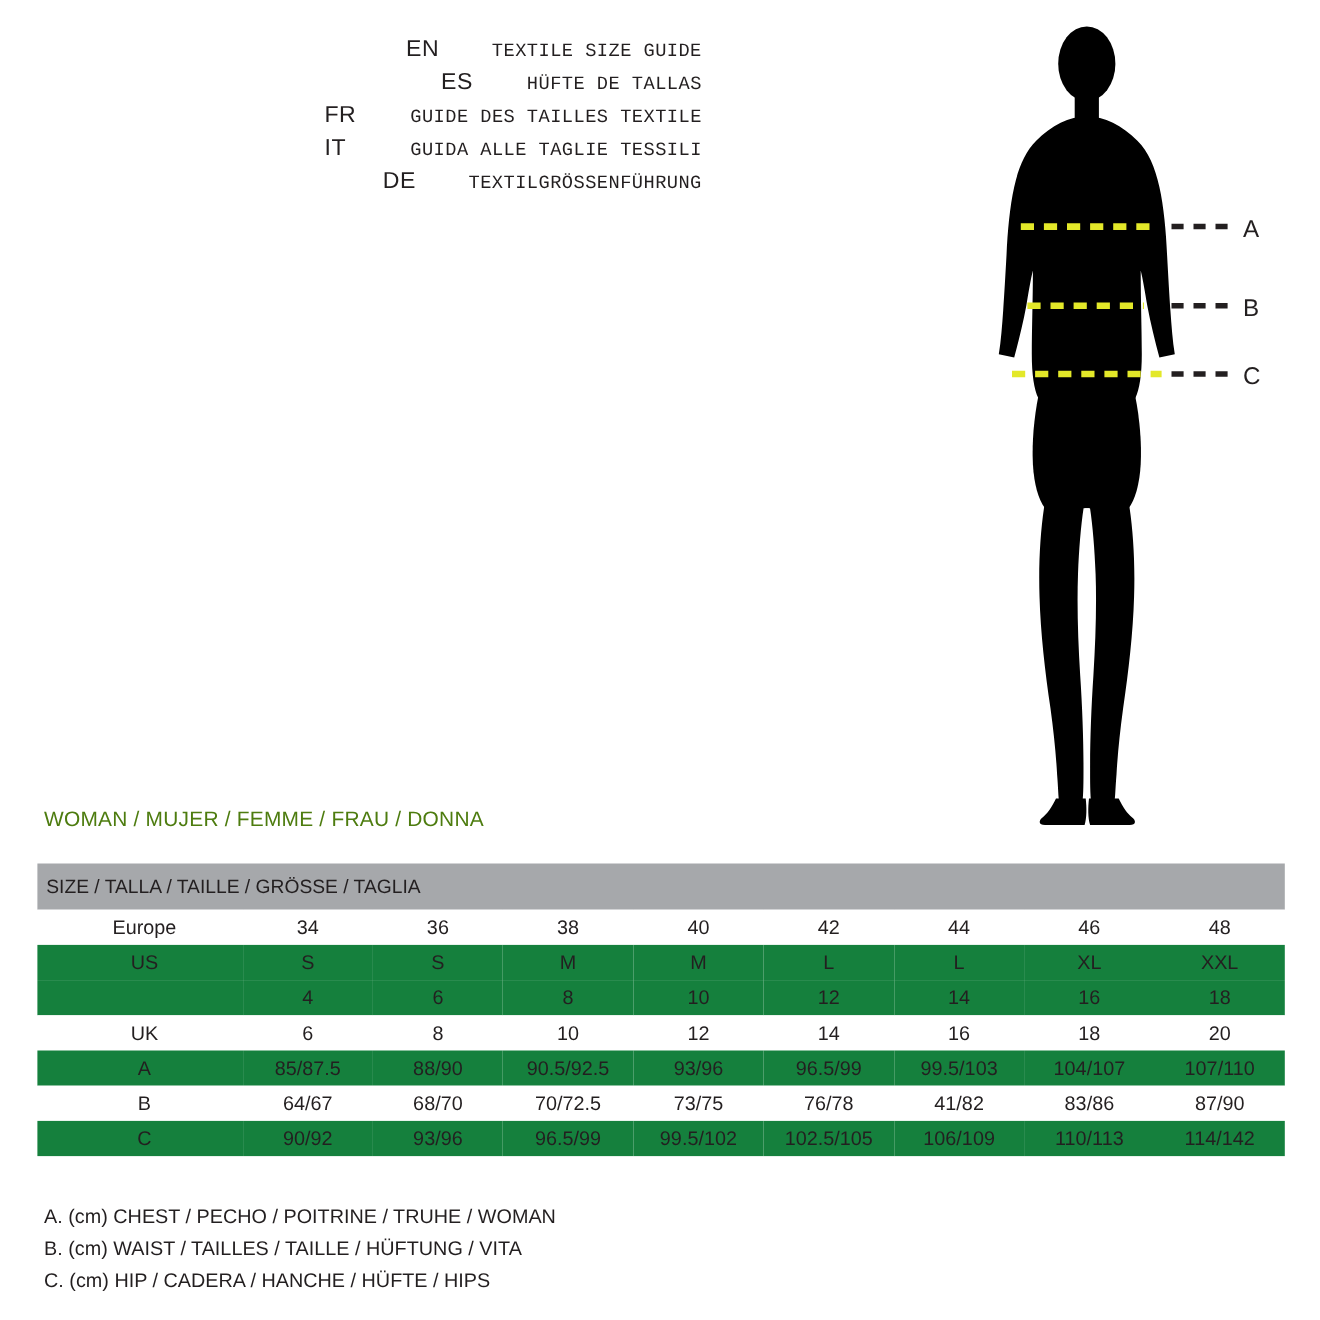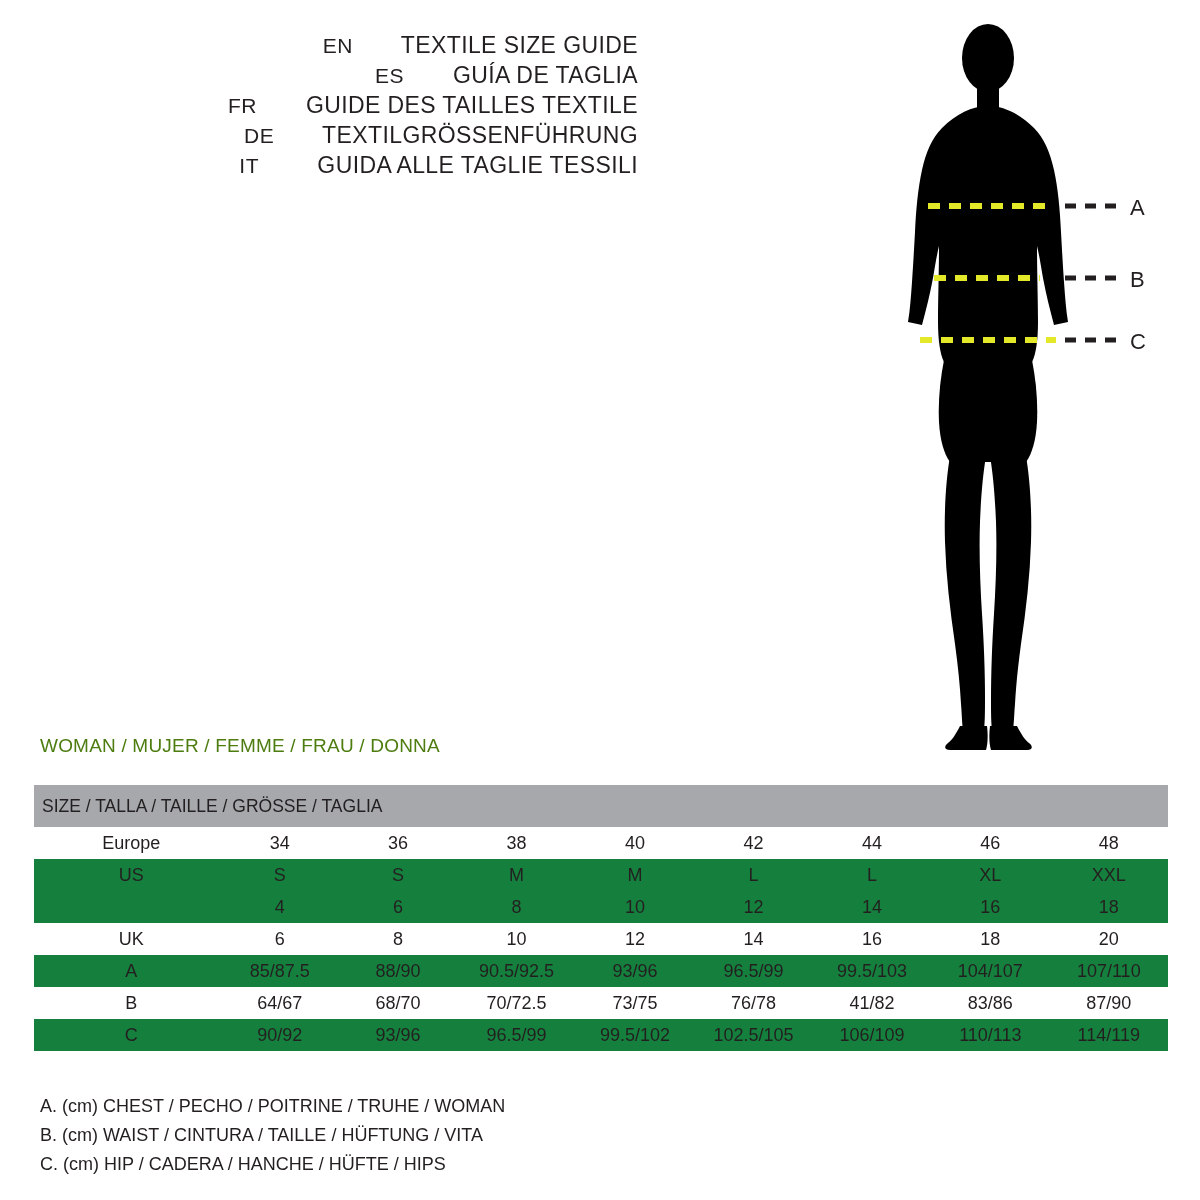--- a/index.html
+++ b/index.html
@@ -31,24 +31,25 @@
     justify-content: flex-end;
   }
   .title-lang {
     width: 78px;
     flex: 0 0 78px;
     font-size: 21px;
     letter-spacing: 0.5px;
     color: #231f20;
   }
   .title-text {
-    font-size: 23px;
+    font-size: 17px;
     letter-spacing: 0.4px;
     color: #231f20;
     white-space: nowrap;
+    font-family: Liberation Mono, monospace;
   }
 
   
   #figure-area {
     position: absolute;
     left: 860px;
     top: 10px;
     width: 320px;
     height: 745px;
   }
@@ -126,33 +127,33 @@
 </head>
 <body>
 
 <div id="title-block">
   <div class="title-row">
     <span class="title-lang">EN</span>
     <span class="title-text">TEXTILE SIZE GUIDE</span>
   </div>
   <div class="title-row">
     <span class="title-lang">ES</span>
-    <span class="title-text">GUÍA DE TAGLIA</span>
+    <span class="title-text">HÜFTE DE TALLAS</span>
   </div>
   <div class="title-row">
     <span class="title-lang">FR</span>
     <span class="title-text">GUIDE DES TAILLES TEXTILE</span>
   </div>
   <div class="title-row">
+    <span class="title-lang">IT</span>
+    <span class="title-text">GUIDA ALLE TAGLIE TESSILI</span>
+  </div>
+  <div class="title-row">
     <span class="title-lang">DE</span>
     <span class="title-text">TEXTILGRÖSSENFÜHRUNG</span>
-  </div>
-  <div class="title-row">
-    <span class="title-lang">IT</span>
-    <span class="title-text">GUIDA ALLE TAGLIE TESSILI</span>
   </div>
 </div>
 
 <div id="figure-area">
   <svg id="figure-svg" width="320" height="745" viewBox="0 0 320 745">
 
     <ellipse cx="128" cy="48" rx="26" ry="34" fill="#000000"></ellipse>
 
     <rect x="117" y="75" width="22" height="28" fill="#000000"></rect>
 
@@ -315,22 +316,22 @@
 
     <tr class="shade">
       <td class="label">C</td>
       <td class="val">90/92</td>
       <td class="val">93/96</td>
       <td class="val">96.5/99</td>
       <td class="val">99.5/102</td>
       <td class="val">102.5/105</td>
       <td class="val">106/109</td>
       <td class="val">110/113</td>
-      <td class="val">114/119</td>
+      <td class="val">114/142</td>
     </tr>
   </tbody>
 </table>
 
 <div id="footnotes">
   <div class="footnote">A. (cm) CHEST / PECHO / POITRINE / TRUHE / WOMAN</div>
-  <div class="footnote">B. (cm) WAIST / CINTURA / TAILLE / HÜFTUNG / VITA</div>
+  <div class="footnote">B. (cm) WAIST / TAILLES / TAILLE / HÜFTUNG / VITA</div>
   <div class="footnote">C. (cm) HIP / CADERA / HANCHE / HÜFTE / HIPS</div>
 </div>
 
 </body></html>

